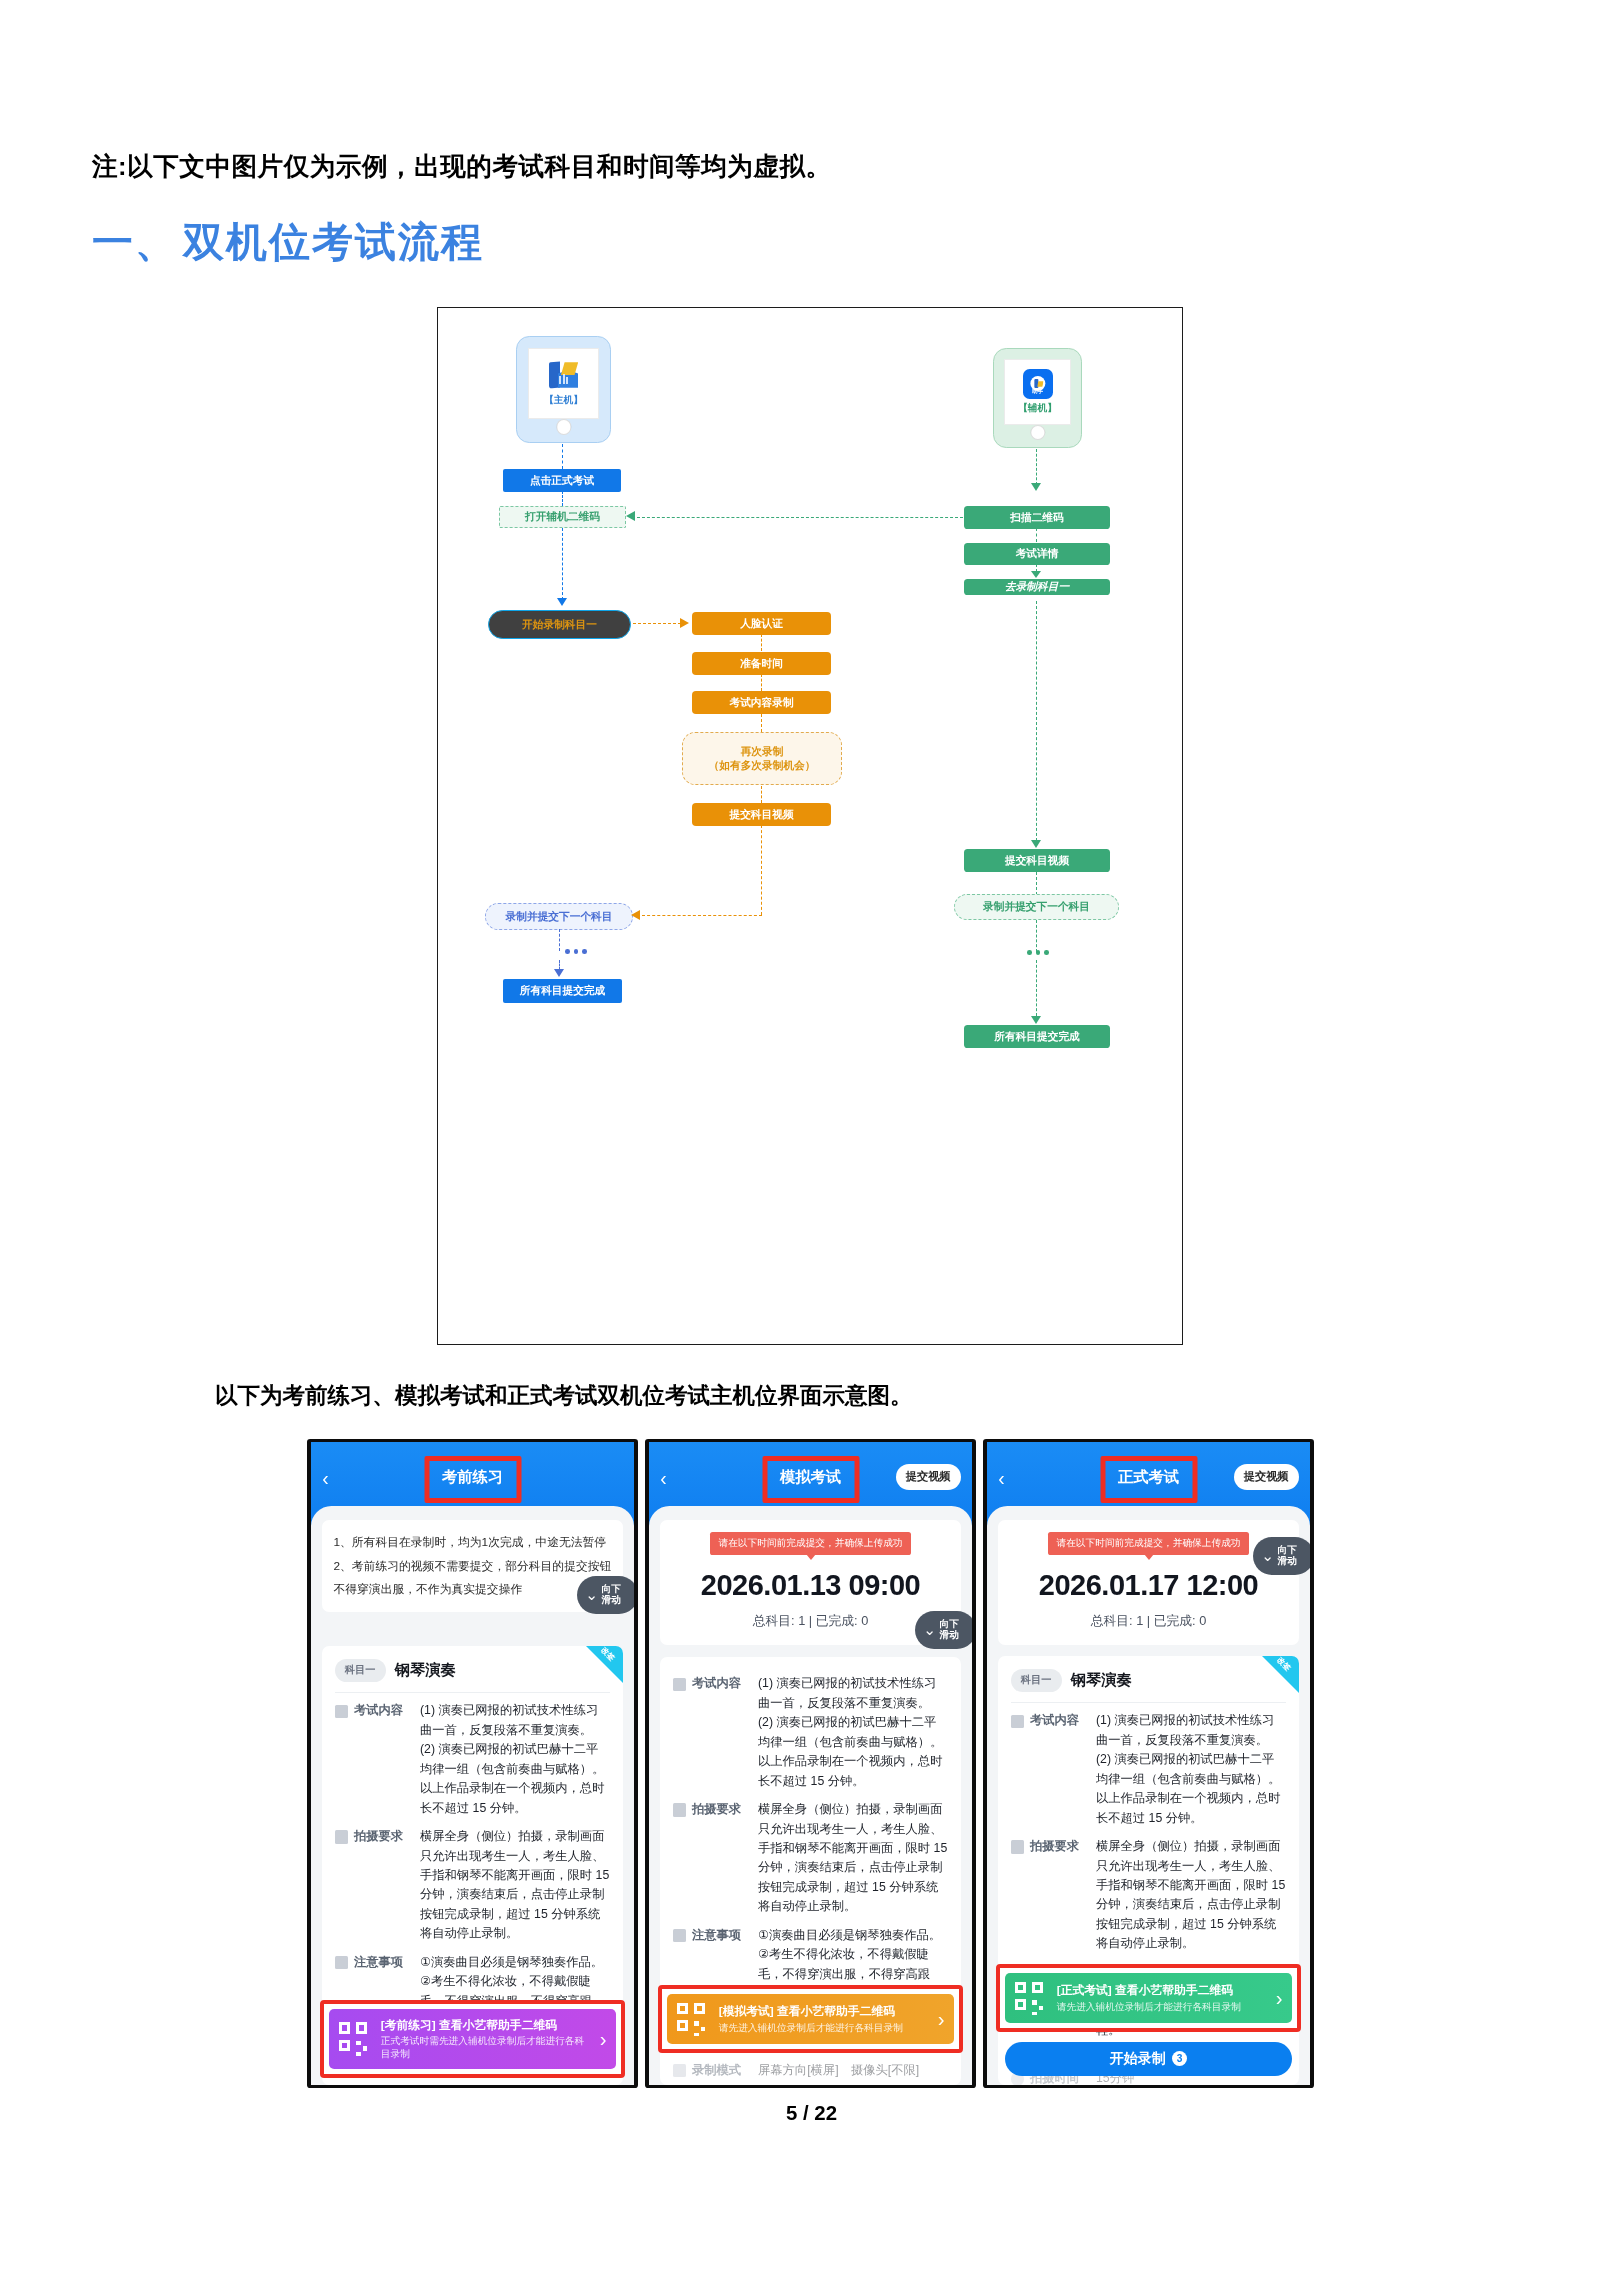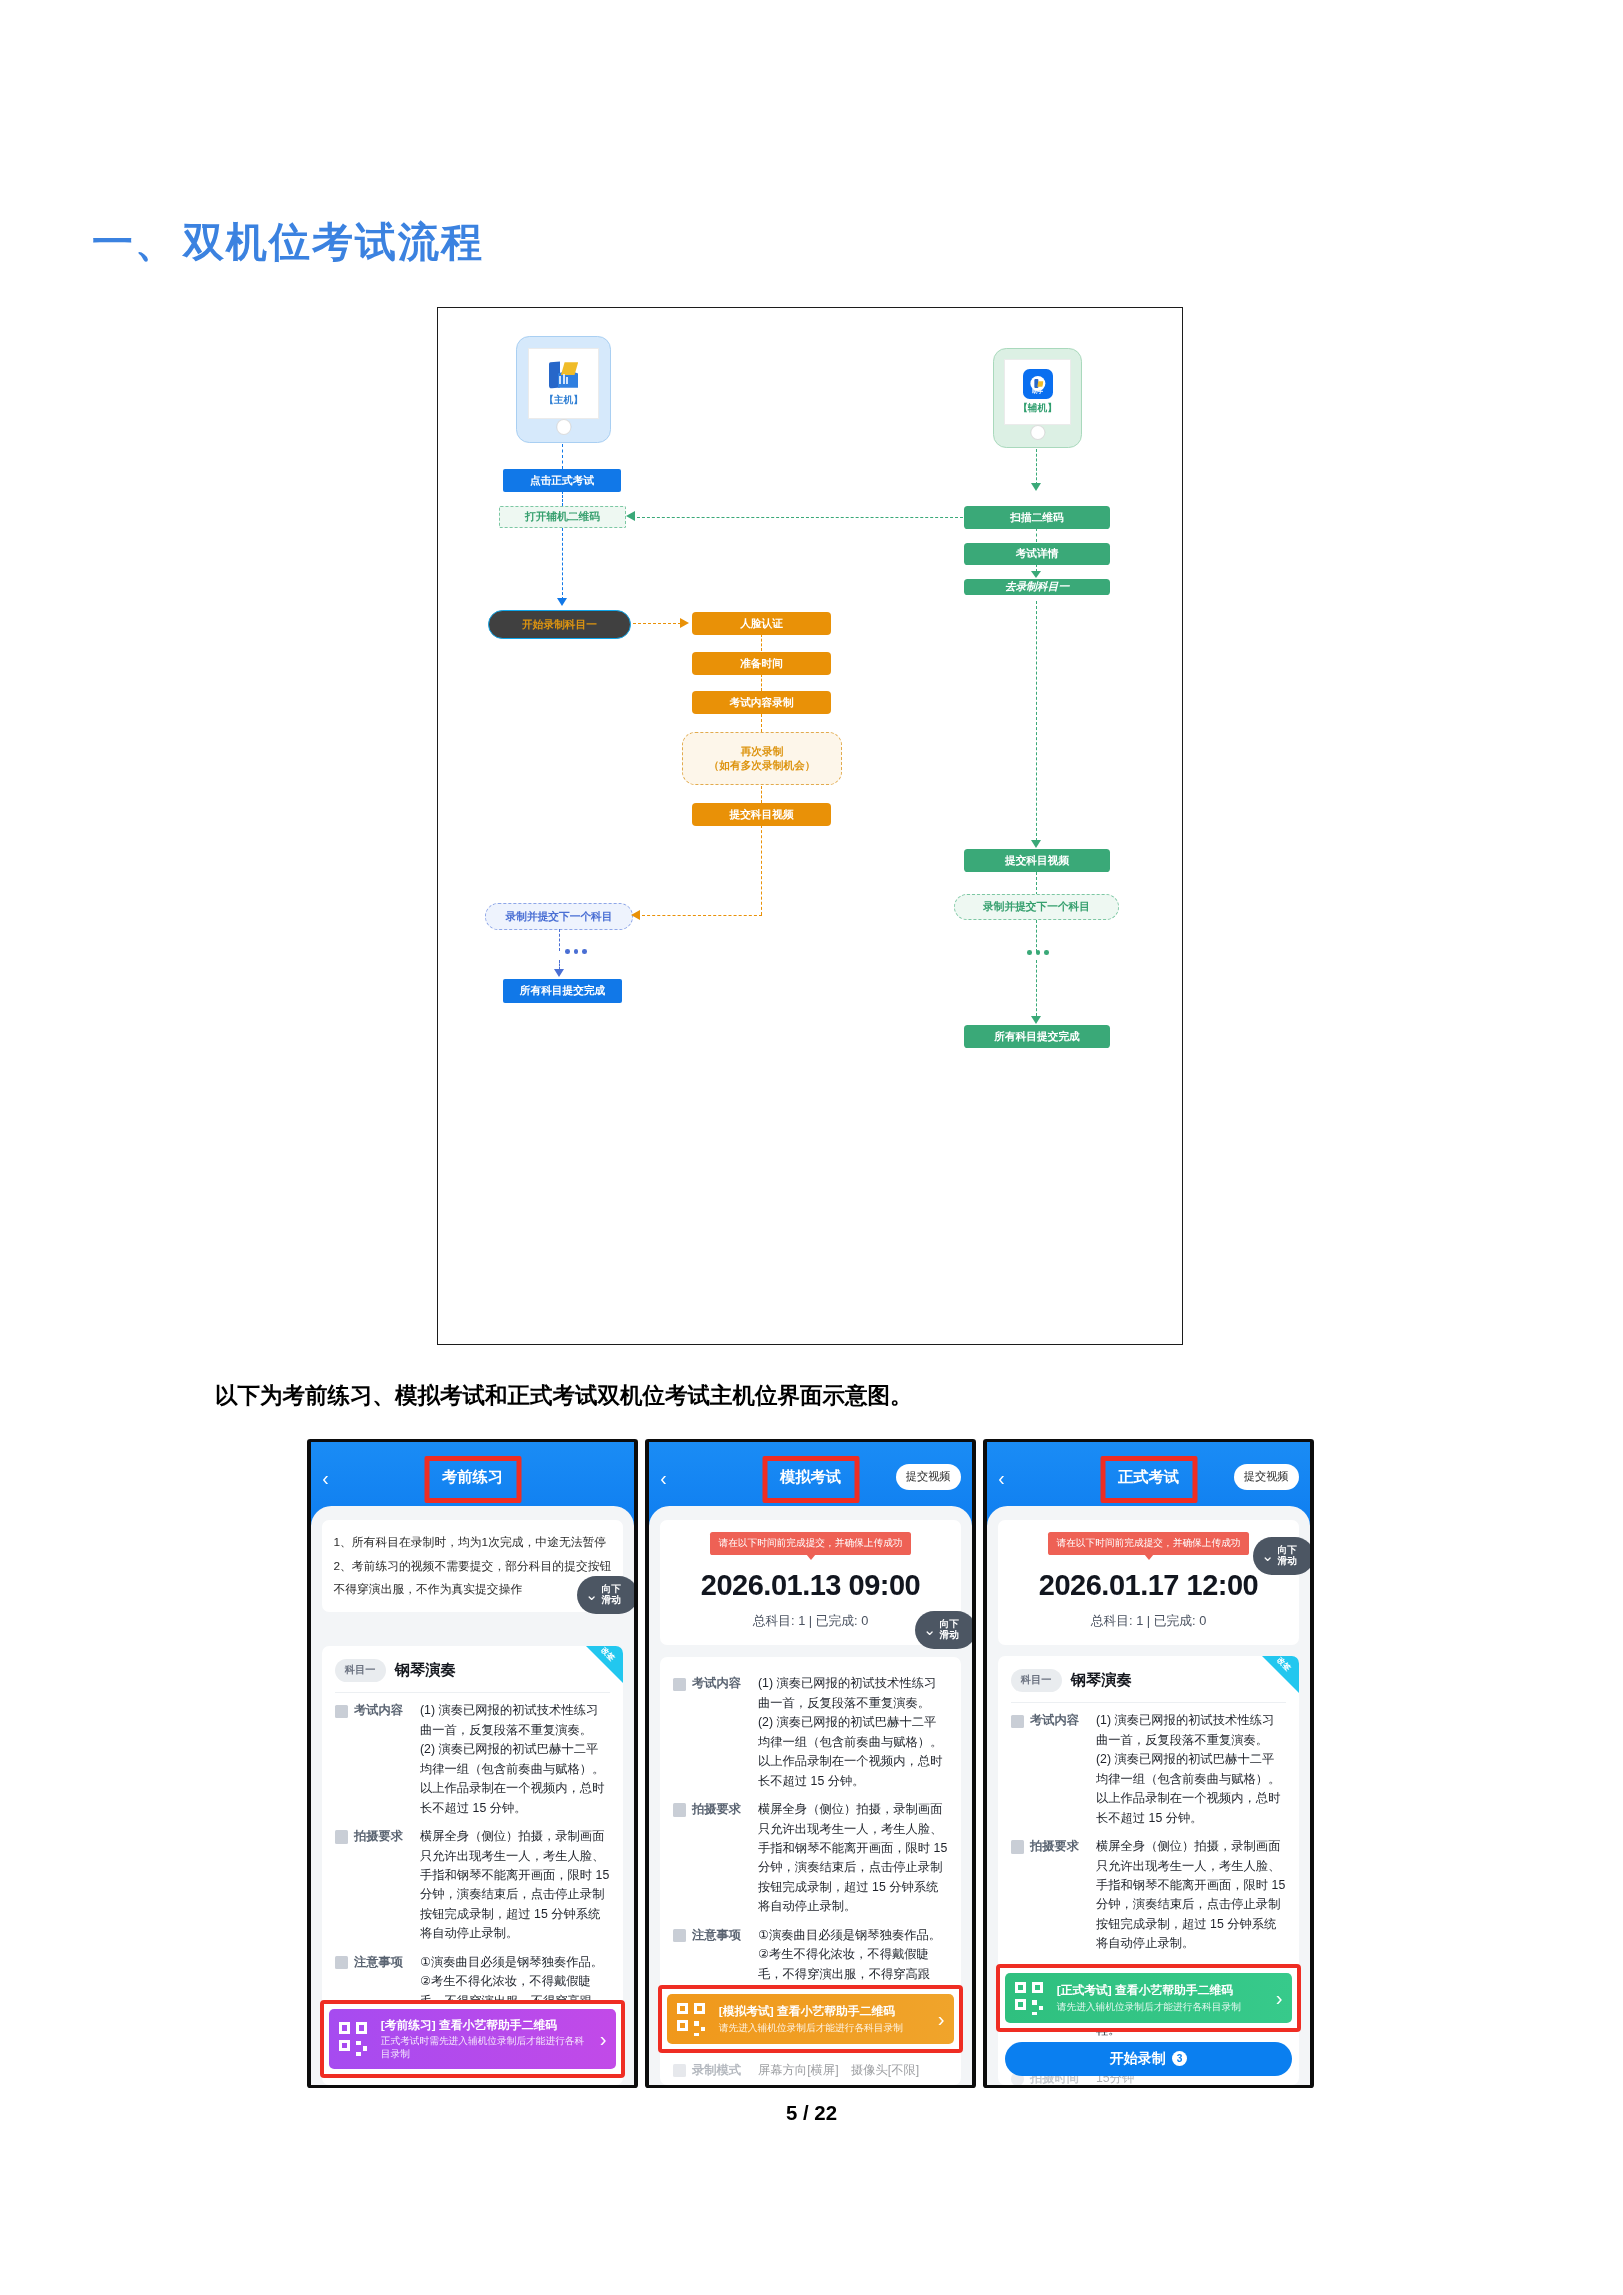--- a/index.html
+++ b/index.html
@@ -120,21 +120,21 @@
 
   .topbar{position:relative;height:84px;
     background:linear-gradient(180deg,#1a8cf5 0%,#0f7ef0 100%);}
   .topbar .back{position:absolute;left:11.2px;top:26.6px;color:#fff;font-size:19.4px;
     font-weight:300;line-height:1;}
   .topbar .ttl{position:absolute;left:0;right:0;top:24.5px;text-align:center;
     color:#fff;font-size:15.3px;font-weight:bold;}
   .title-hl{position:absolute;left:50%;transform:translateX(-50%);top:14.3px;
     width:97px;height:47px;border:5.6px solid #ef2d23;border-radius:2px;box-sizing:border-box;}
   .submit-pill{position:absolute;right:11.2px;top:21.5px;background:#fff;color:#2a2a2a;
-    font-size:11.2px;font-weight:normal;border-radius:15.3px;padding:5.6px 10.2px;}
+    font-size:11.2px;font-weight:bold;border-radius:15.3px;padding:5.6px 10.2px;}
   .topbar .curve{position:absolute;left:0;right:0;bottom:-0.5px;height:20.4px;background:#f3f5f7;
     border-radius:20.4px 20.4px 0 0;}
 
   .card{position:absolute;left:11.2px;right:11.2px;background:#fff;border-radius:7.2px;}
 
   .notice-card{top:78px;padding:13.3px 11.2px;}
   .notice-card p{margin:0 0 5.1px 0;font-size:11.8px;line-height:1.55;color:#2b2b2b;}
   .notice-card p:last-child{margin-bottom:0;}
 
   .deadline-card{top:78px;padding:12.3px 0 15.3px;text-align:center;}
@@ -190,20 +190,21 @@
     font-size:10.2px;display:flex;align-items:center;justify-content:center;}
 
   .pagenum{position:absolute;left:0;right:0;top:2102px;text-align:center;
     font-size:20.4px;font-weight:bold;color:#000;}
 </style>
 </head>
 <body>
 
 <div class="page">
 
+  <div class="note-line">注:以下文中图片仅为示例，出现的考试科目和时间等均为虚拟。</div>
 
   <div class="h1">
     <span class="num">一、</span><span>双机位考试流程</span>
   </div>
 
   <div class="flow-frame">
     <div class="flow-inner">
 
       <div class="phone phone-host">
         <div class="screen">

